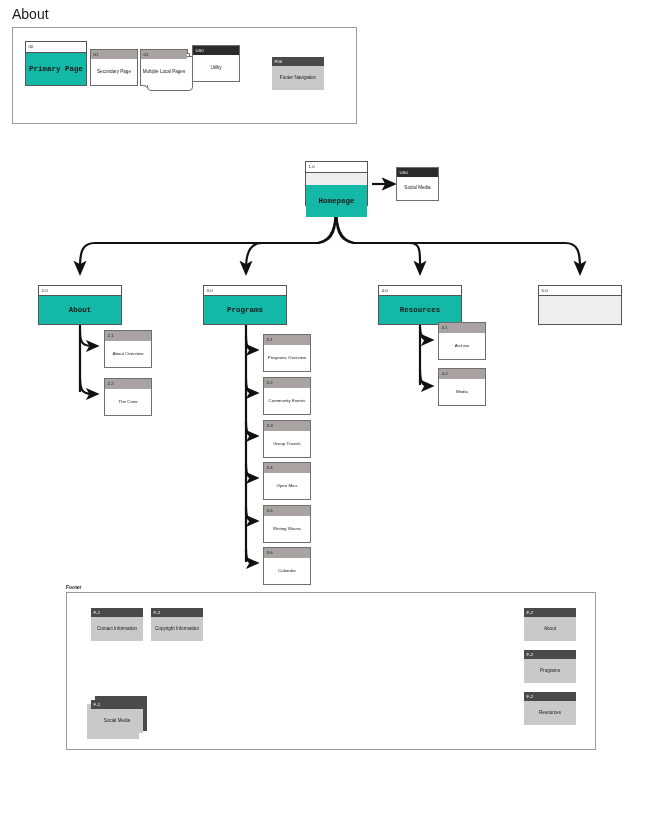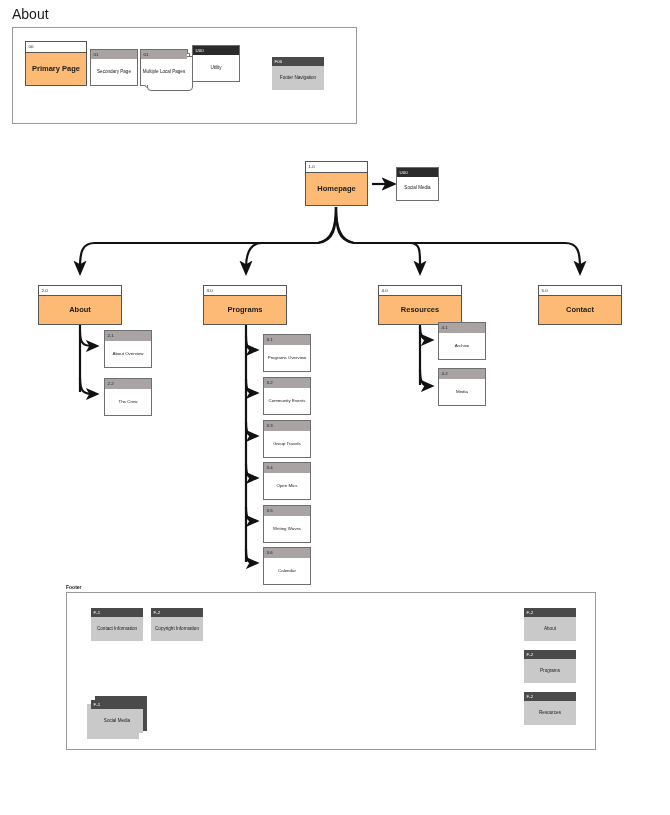--- a/index.html
+++ b/index.html
@@ -48,22 +48,23 @@
   
   .primary {
     background: #eeeeee;
     border: 1px solid #555555;
   }
   .primary .hdr {
     background: #ffffff;
     border-bottom: 1px solid #555555;
   }
   .primary .body {
-    background: #fdba74;
+    background: #14b8a6;
     font-weight: bold;
+    font-family: Liberation Mono, monospace;
   }
   
   .secondary .hdr {
     background: #a9a3a3;
     color: #1b1b1b;
   }
   .secondary .body { background: #ffffff; }
   
   .utility .hdr {
     background: #2b2b2b;
@@ -207,21 +208,21 @@
     </div>
     <div class="node footernav" style="left: 272px; top: 57px; width: 52px; height: 35px;">
       <div class="hdr" style="height: 9px;">F00</div>
       <div class="body" style="height: 24px; font-size: 4.6px; line-height: 6.21px;">Footer Navigation</div>
     </div>
   </div>
 
 <div id="tree-nodes">
     <div class="node primary" style="left: 305px; top: 161px; width: 63px; height: 45px;">
       <div class="hdr" style="height: 11px;">1.0</div>
-      <div class="body" style="height: 32px; font-size: 7.5px; line-height: 10.125px;">Homepage</div>
+      <div class="body" style="height: 32px; font-size: 7.5px; line-height: 10.125px; margin-top: 12px;">Homepage</div>
     </div>
     <div class="node utility" style="left: 396px; top: 167px; width: 43px; height: 34px;">
       <div class="hdr" style="height: 9px;">U00</div>
       <div class="body" style="height: 23px; font-size: 4.6px; line-height: 6.21px;">Social Media</div>
     </div>
     <div class="node primary" style="left: 38px; top: 285px; width: 84px; height: 40px;">
       <div class="hdr" style="height: 10px;">2.0</div>
       <div class="body" style="height: 28px; font-size: 7.5px; line-height: 10.125px;">About</div>
     </div>
     <div class="node secondary" style="left: 104px; top: 330px; width: 48px; height: 38px;">
@@ -267,21 +268,20 @@
     <div class="node secondary" style="left: 438px; top: 322px; width: 48px; height: 38px;">
       <div class="hdr" style="height: 10px;">4.1</div>
       <div class="body" style="height: 26px; font-size: 4.4px; line-height: 5.94px;">Archive</div>
     </div>
     <div class="node secondary" style="left: 438px; top: 368px; width: 48px; height: 38px;">
       <div class="hdr" style="height: 10px;">4.2</div>
       <div class="body" style="height: 26px; font-size: 4.4px; line-height: 5.94px;">Media</div>
     </div>
     <div class="node primary" style="left: 538px; top: 285px; width: 84px; height: 40px;">
       <div class="hdr" style="height: 10px;">5.0</div>
-      <div class="body" style="height: 28px; font-size: 7.5px; line-height: 10.125px;">Contact</div>
     </div>
   </div>
 
 <div id="footer-title">Footer</div>
 <div id="footer-box"></div>
 <div id="footer-items">
     <div class="node footernav" style="left: 91px; top: 608px; width: 52px; height: 35px;">
       <div class="hdr" style="height: 9px;">F-1</div>
       <div class="body" style="height: 24px; font-size: 4.6px; line-height: 6.21px;">Contact Information</div>
     </div>

